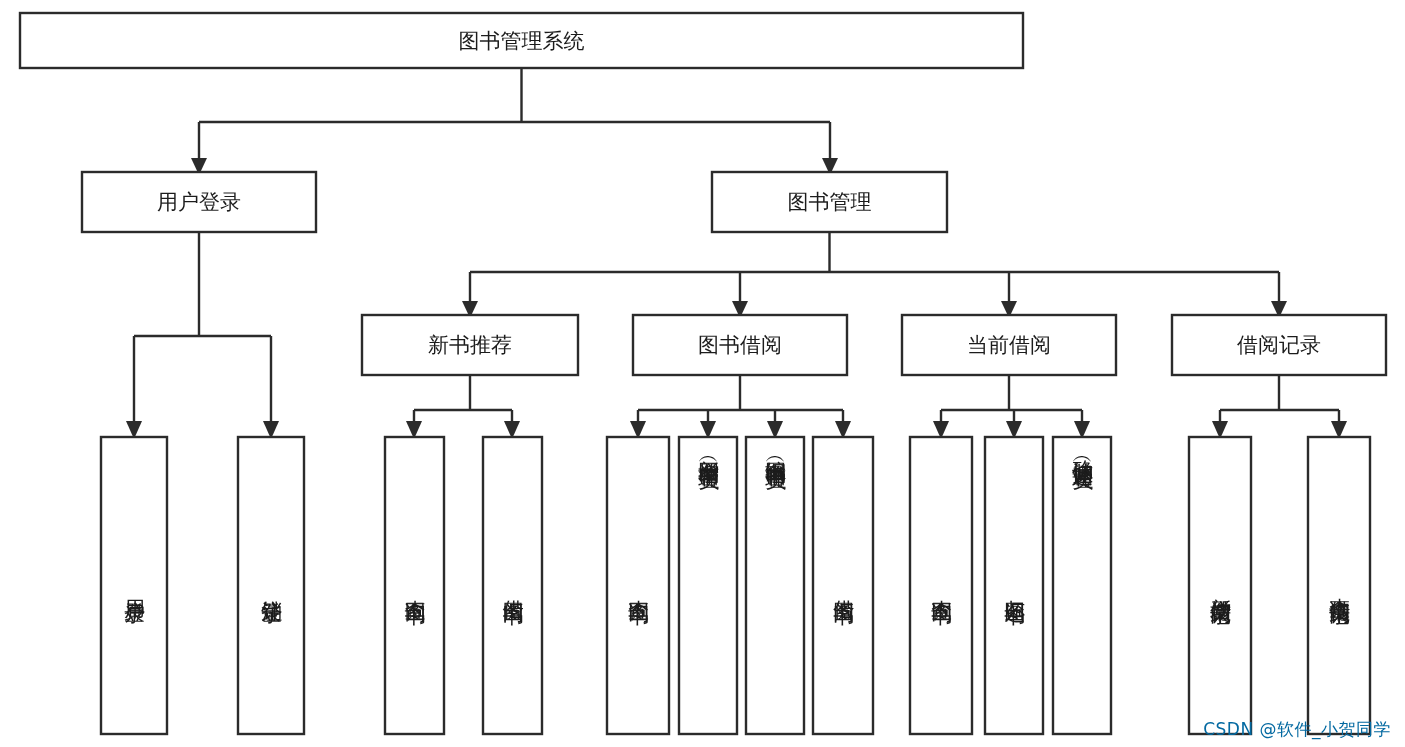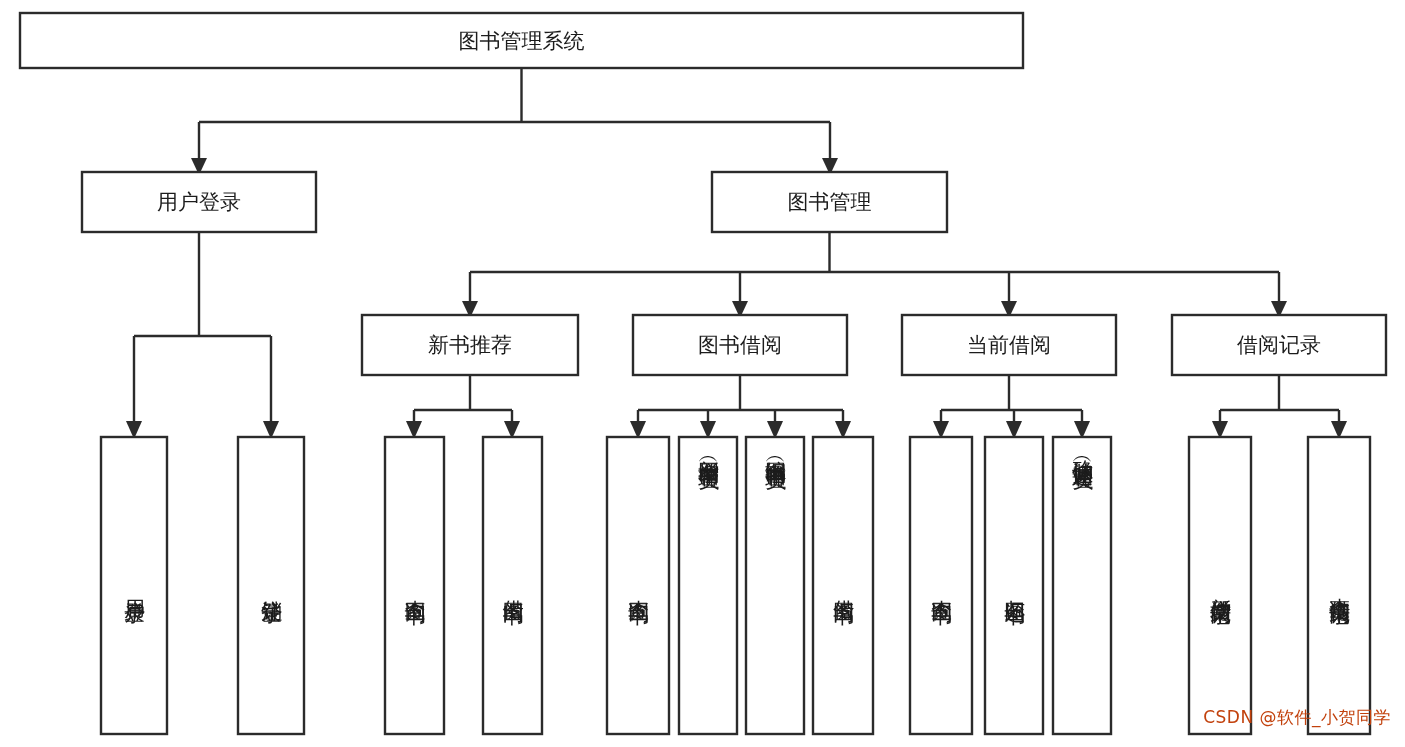--- a/index.html
+++ b/index.html
@@ -63,24 +63,24 @@
     font-size: 21px;
     line-height: 1.12;
     color: #1c1c1c;
     letter-spacing: 1.5px;
     white-space: nowrap;
     text-align: center;
   }
   .watermark {
     position: absolute;
     right: 14px;
-    bottom: 18px;
+    bottom: 6px;
     font-family: "DejaVu Sans", "Liberation Sans", sans-serif;
     font-size: 17px;
-    color: #c2410c;
+    color: #0369a1;
     letter-spacing: 0.5px;
     white-space: nowrap;
     pointer-events: none;
   }
 </style>
 </head>
 <body>
 
 <div id="diagram-root">
 

